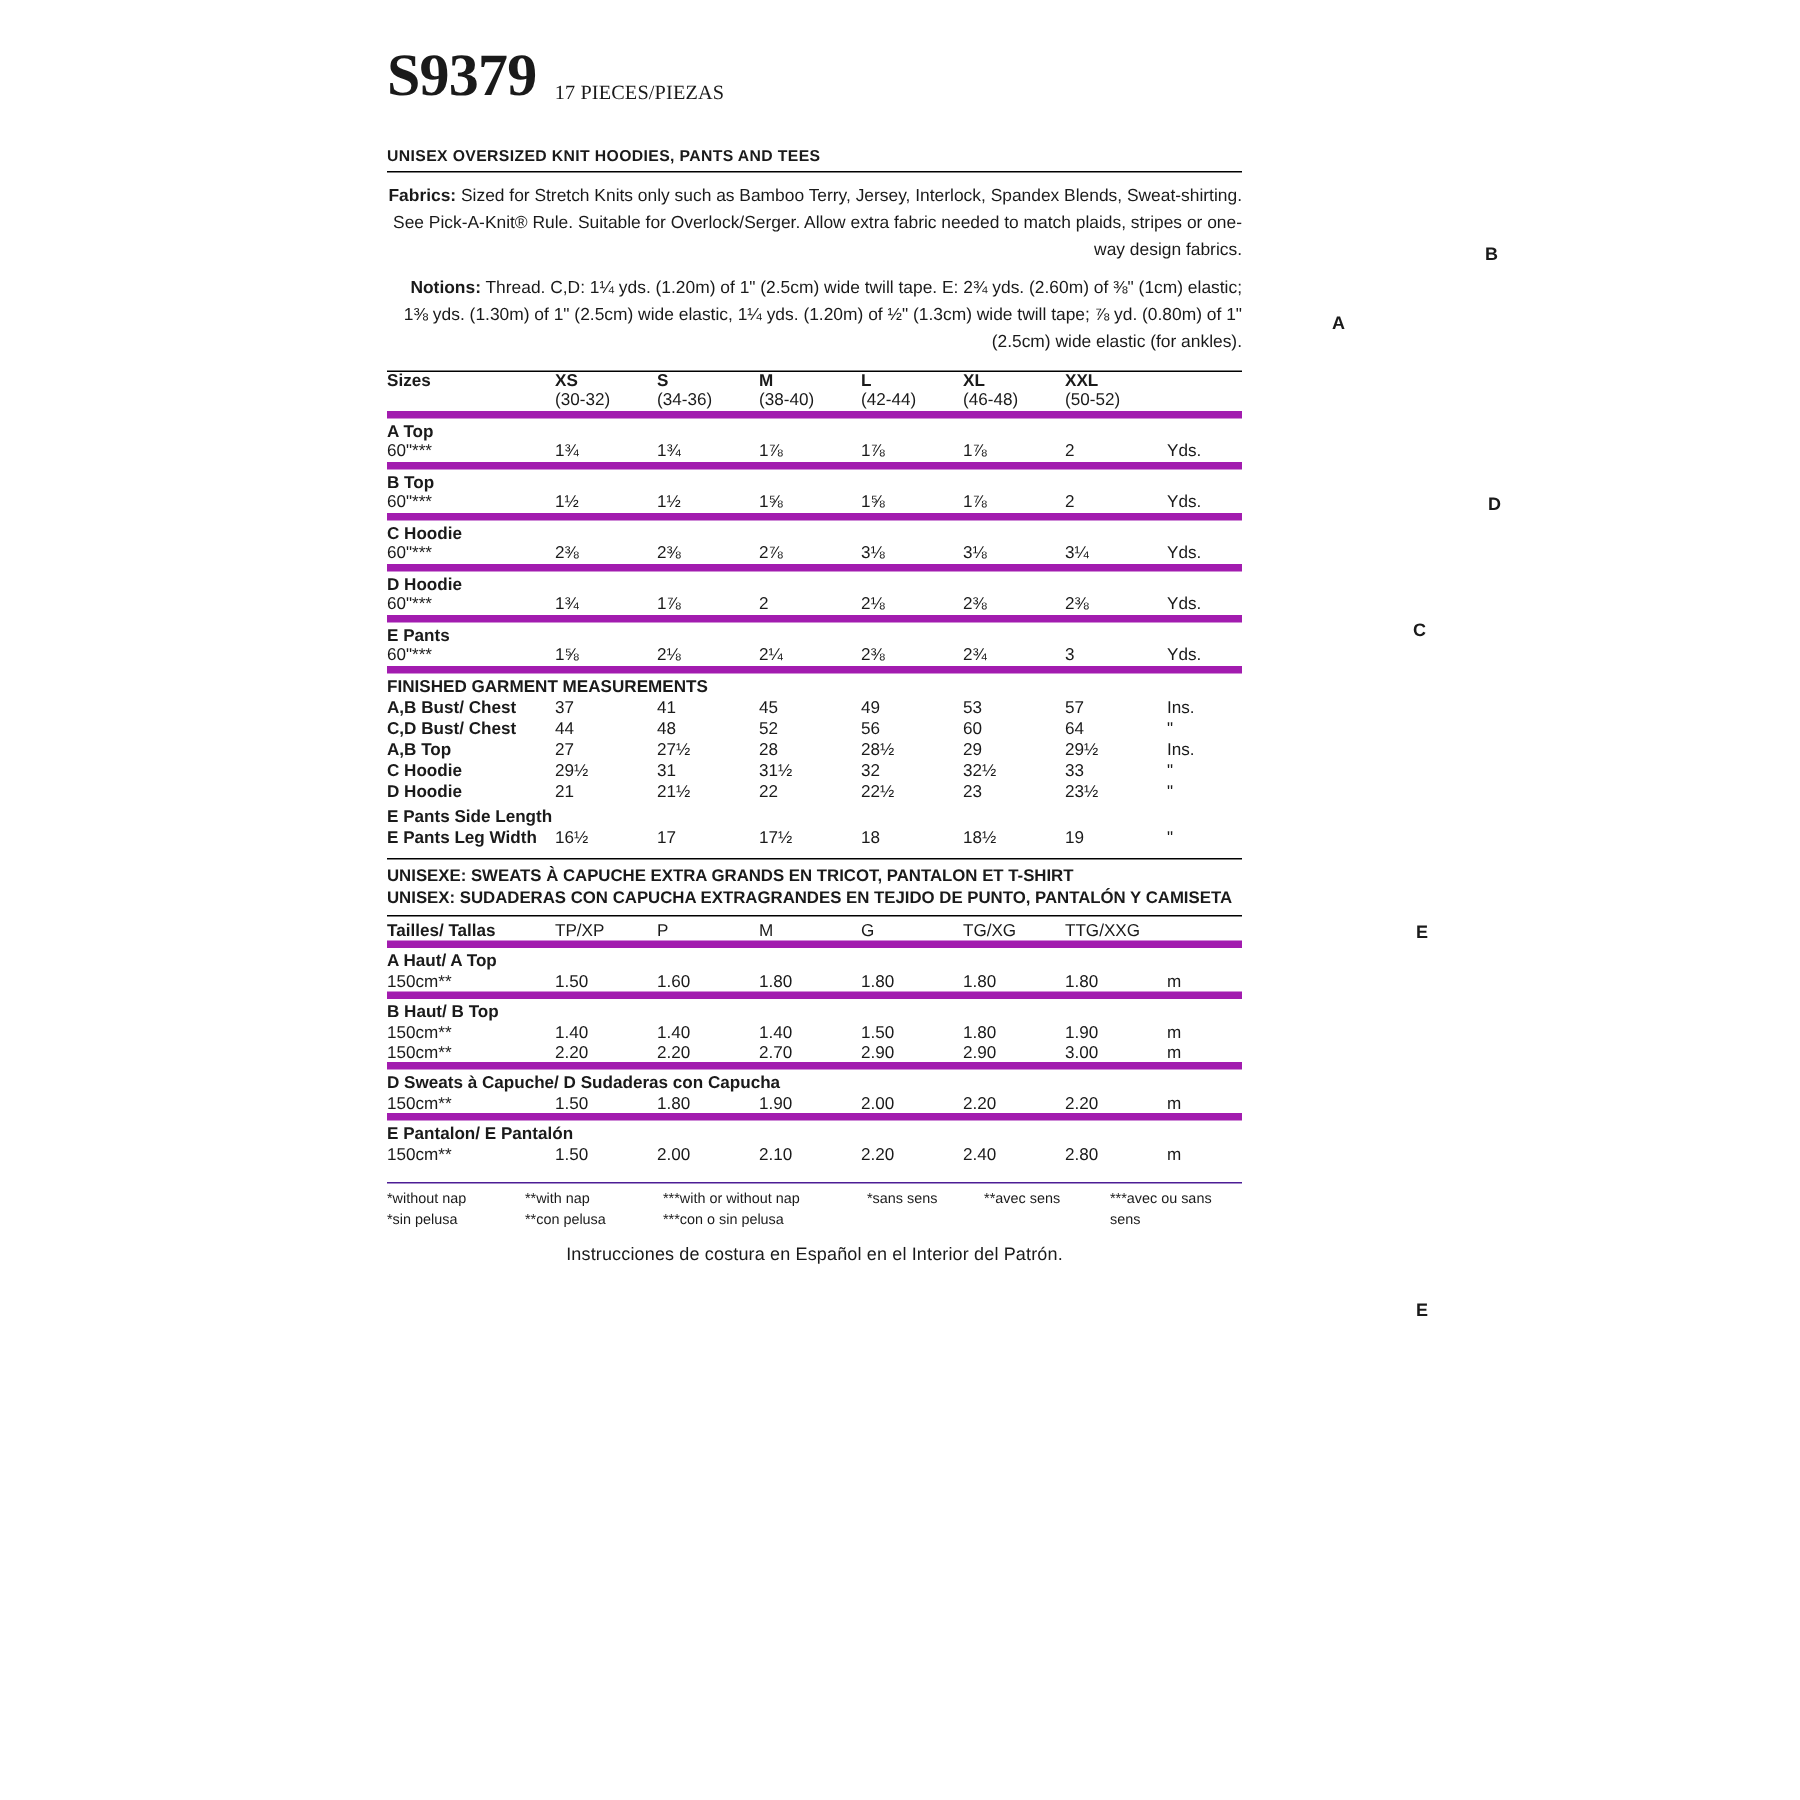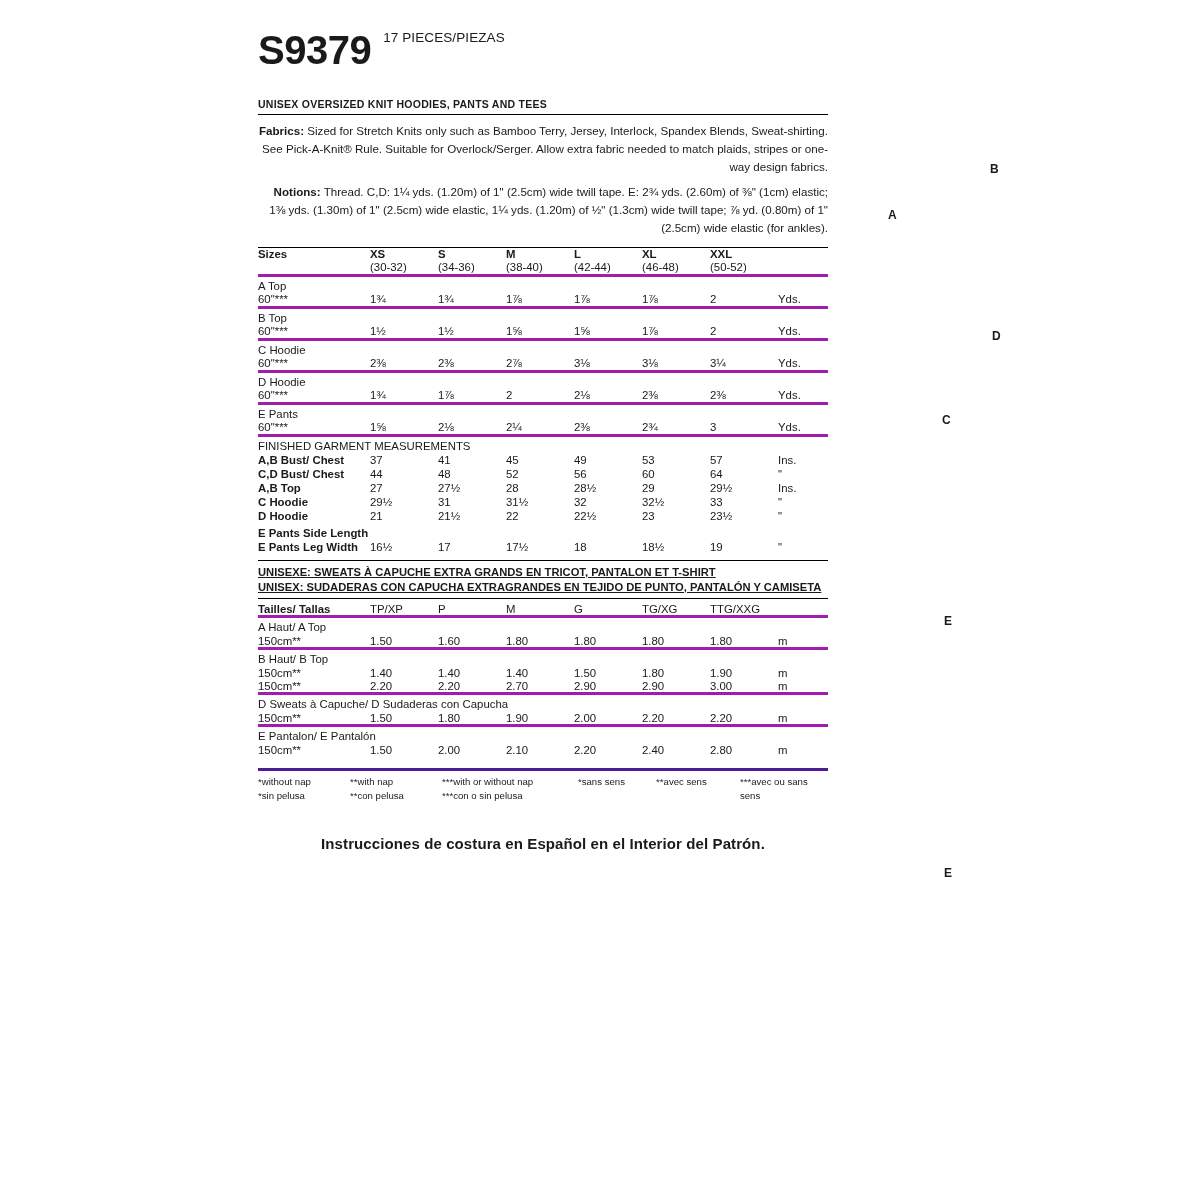--- a/index.html
+++ b/index.html
@@ -22,22 +22,23 @@
   }
   .content {
     position: absolute;
     left: 258px;
     top: 30px;
     width: 570px;
   }
   
   .hdr {
     display: flex;
-    align-items: flex-start;
+    align-items: flex-end;
     gap: 12px;
+    font-family: Liberation Serif, serif;
   }
   .pattern-no {
     font-size: 40px;
     font-weight: bold;
     letter-spacing: -0.5px;
     line-height: 1;
   }
   .pieces {
     font-size: 13.5px;
     letter-spacing: 0.1px;
@@ -70,64 +71,63 @@
     vertical-align: top;
     font-weight: normal;
   }
   .sizes-table { margin-top: 10px; }
   .c0 { width: 112px; }
   .c1, .c2, .c3, .c4, .c5, .c6 { width: 68px; }
   .c7 { width: 50px; }
   .rule-top td { border-top: 1px solid #000; padding-top: 3px; font-weight: bold; }
   .bold td, td.bold { font-weight: bold; }
   .sec-head td {
-    font-weight: normal;
-    border-top: 3px solid #a21caf;
+    font-weight: bold;
+    border-top: 5px solid #a21caf;
     padding-top: 3px;
   }
   .grp-head td { font-weight: bold; padding-top: 4px; }
   .tight td { padding: 0.5px 0; }
 
   .fgm td { padding: 1px 0; }
 
   
   .fr-block {
     margin-top: 6px;
     border-top: 1px solid #000;
     padding-top: 4px;
   }
   .fr-line {
     font-size: 11.2px;
     font-weight: bold;
     line-height: 1.35;
-    text-decoration: underline;
   }
   .fr-rule {
     border-bottom: 1px solid #000;
     margin-top: 3px;
   }
 
   
   .notes {
     margin-top: 12px;
-    border-top: 3px solid #4c1d95;
+    border-top: 1px solid #4c1d95;
     padding-top: 4px;
     font-size: 9.6px;
     line-height: 1.45;
     display: flex;
   }
   .notes .left { width: 320px; }
   .notes .right { flex: 1; }
   .notes .row { display: flex; gap: 14px; }
   .notes .row span { display: inline-block; }
 
   .bottom-note {
-    margin-top: 32px;
-    font-size: 15px;
-    font-weight: bold;
+    margin-top: 8px;
+    font-size: 12px;
+    font-weight: normal;
     text-align: center;
     letter-spacing: 0.1px;
   }
 
   
   .illus {
     position: absolute;
     right: 0; top: 0;
     width: 320px; height: 1200px;
   }

